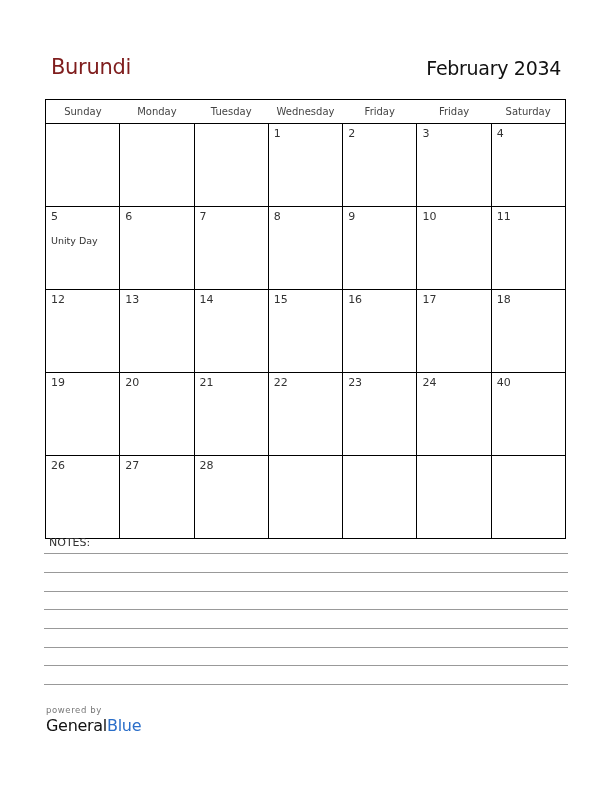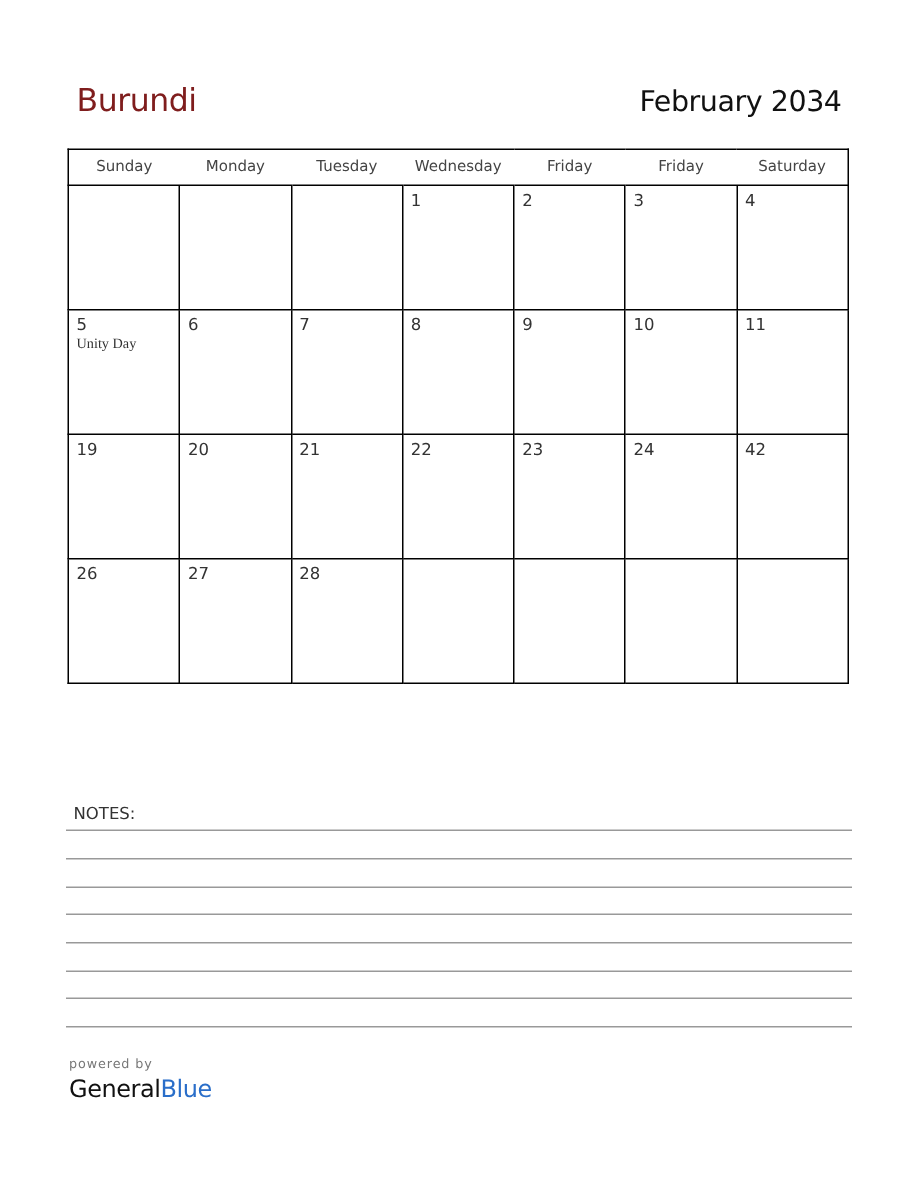--- a/index.html
+++ b/index.html
@@ -7,21 +7,21 @@
          font-family:"DejaVu Sans", sans-serif; color:#222; }
   .country { position:absolute; left:51px; top:55px; font-size:21px; color:#7f1d1d; letter-spacing:-0.3px; }
   .month { position:absolute; right:51px; top:57px; font-size:19px; color:#111; letter-spacing:-0.3px; }
   table.cal { position:absolute; left:45px; top:99px; width:521px; border-collapse:collapse; table-layout:fixed; }
   table.cal th { height:23px; border-top:1.5px solid #000; border-bottom:1.5px solid #000;
                  font-weight:normal; font-size:10px; color:#444; text-align:center; padding:0;margin-top:10px; }
   table.cal th:first-child { border-left:1.5px solid #000; }
   table.cal th:last-child { border-right:1.5px solid #000; }
   table.cal td { height:76px; border:1.5px solid #000; vertical-align:top; padding:3px 5px; font-size:11px; color:#333; }
   .daynum { display:block; line-height:13px; }
-  .holiday { display:block; font-size:9.5px; color:#333; line-height:12px; margin-top:1px;font-family:Liberation Serif, serif; }
+  .holiday { display:block; font-size:9.5px; color:#333; line-height:12px; margin-top:12px; }
   .notes-label { position:absolute; left:49px; top:536px; font-size:11px; color:#333; }
   .note-line { position:absolute; left:44px; width:524px; height:1px; background:#999; }
   .powered { position:absolute; left:46px; top:705px; font-size:8.5px; color:#777; letter-spacing:0.6px; }
   .brand { position:absolute; left:46px; top:716px; font-size:16px; color:#111; letter-spacing:-0.3px; }
   .brand .blue { color:#2a6ec9; }
 </style>
 </head>
 <body>
 
 <div class="country">Burundi</div>
@@ -82,39 +82,62 @@
         </td>
       <td>
           <span class="daynum">10</span>
         </td>
       <td>
           <span class="daynum">11</span>
         </td>
     </tr>
     <tr>
       <td>
+          <span class="daynum">12</span>
+        </td>
+      <td>
+          <span class="daynum">13</span>
+        </td>
+      <td>
+          <span class="daynum">14</span>
+        </td>
+      <td>
+          <span class="daynum">15</span>
+        </td>
+      <td>
+          <span class="daynum">16</span>
+        </td>
+      <td>
+          <span class="daynum">17</span>
+        </td>
+      <td>
+          <span class="daynum">18</span>
+        </td>
+    </tr>
+    <tr>
+      <td>
           <span class="daynum">19</span>
         </td>
       <td>
           <span class="daynum">20</span>
         </td>
       <td>
           <span class="daynum">21</span>
         </td>
       <td>
           <span class="daynum">22</span>
         </td>
       <td>
           <span class="daynum">23</span>
         </td>
       <td>
           <span class="daynum">24</span>
         </td>
       <td>
-          <span class="daynum">42</span>
+          <span class="daynum">40</span>
         </td>
     </tr>
     <tr>
       <td>
           <span class="daynum">26</span>
         </td>
       <td>
           <span class="daynum">27</span>
         </td>
       <td>

